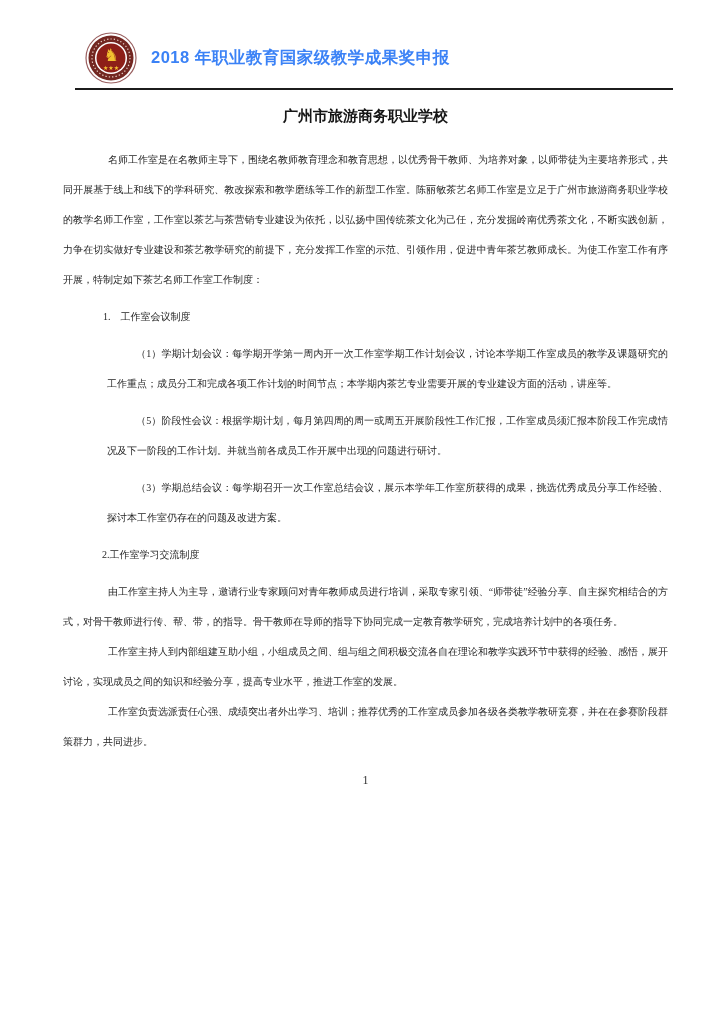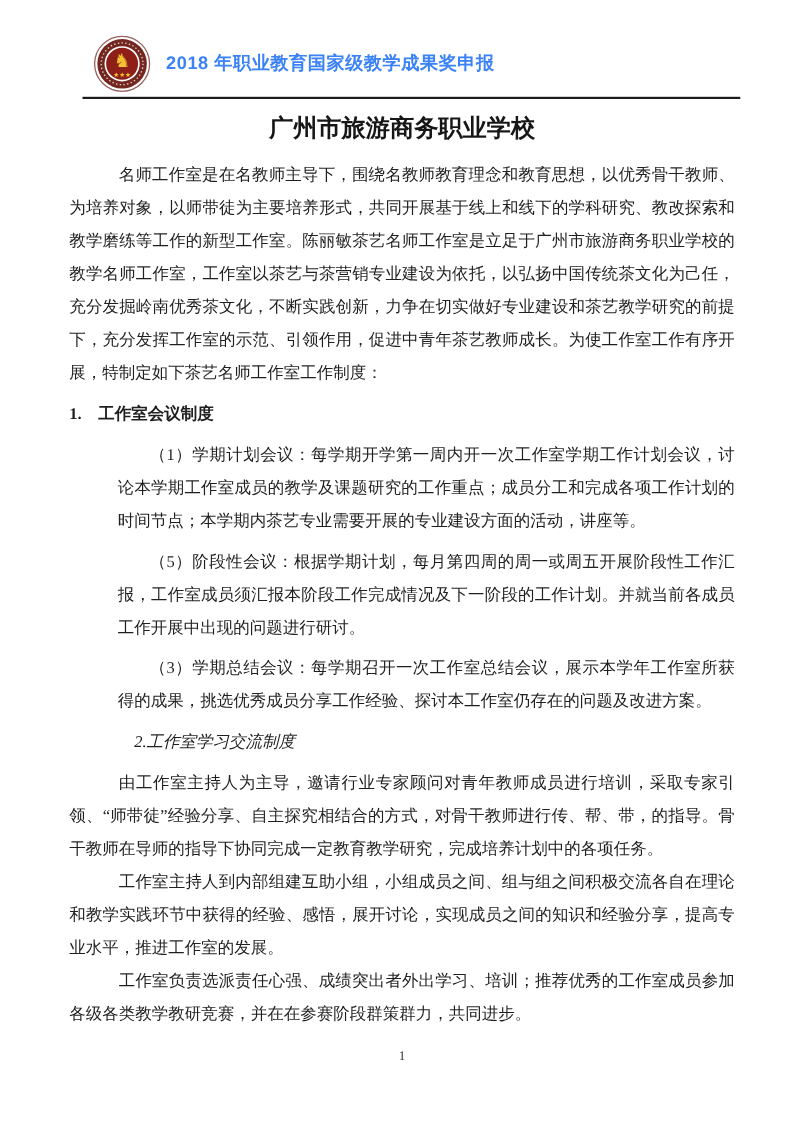--- a/index.html
+++ b/index.html
@@ -42,50 +42,50 @@
   .header-rule {
     border: none;
     border-top: 2px solid #1c1c1c;
     margin: 4px 0 0 12px;
     width: 598px;
   }
   .doc-title {
     text-align: center;
     font-family: Liberation Serif, serif;
     font-weight: bold;
-    font-size: 22px;
+    font-size: 15px;
     line-height: 33px;
     margin: 10px 0 12px 0;
     color: #161616;
   }
   .body-text {
-    font-size: 15px;
+    font-size: 10px;
     line-height: 30px;
     text-align: justify;
   }
   .body-text p {
     margin: 0 0 7px 0;
   }
   p.para-intro, p.para-body {
     text-indent: 45px;
   }
   p.para-body-tight {
     text-indent: 45px;
     margin-bottom: 0;
   }
   p.para-item {
     text-indent: 29px;
     margin-left: 44px;
   }
   p.sec-heading-1 {
-    font-weight: bold;
+    margin-left: 40px;
+    font-weight: normal;
   }
   p.sec-heading-2 {
-    margin-left: 59px;
-    font-style: italic;
+    margin-left: 39px;
   }
   .page-footer {
     margin-top: 16px;
     text-align: center;
     font-size: 12px;
     color: #333333;
   }
 </style>
 </head>
 <body>

